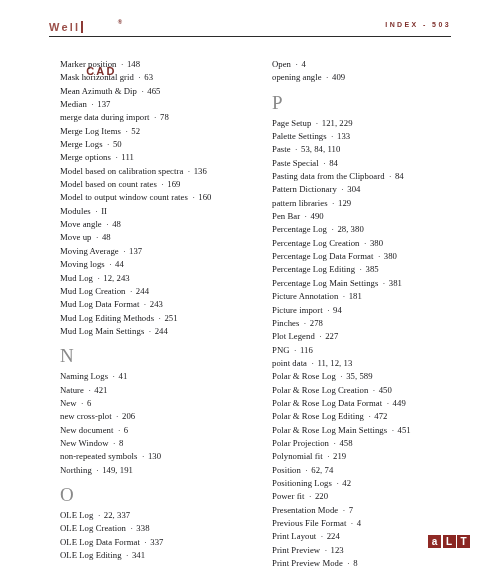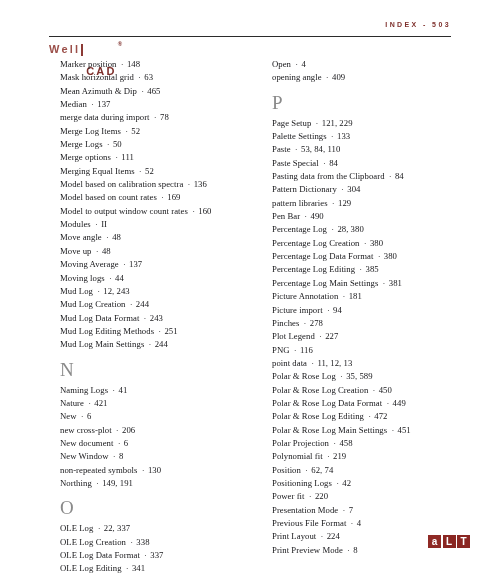--- a/index.html
+++ b/index.html
@@ -29,21 +29,21 @@
     left: 49px;
     top: 20px;
     width: 402px;
     height: 22px;
   }
   .brand {
     position: absolute;
     left: 0;
     top: 0;
     display: flex;
-    align-items: center;
+    align-items: flex-start;
     font-family: "Liberation Sans", "DejaVu Sans", sans-serif;
     font-weight: bold;
     font-size: 11px;
     letter-spacing: 2.2px;
     color: #8c3a35;
     line-height: 14px;
   }
   .brand .brand-well {
     color: #9b4f49;
   }
@@ -170,21 +170,20 @@
   <div class="columns">
     <div class="col col-left">
         <div class="entry"><span>Marker position</span><span class="dot"> · </span><span>148</span></div>
         <div class="entry"><span>Mask horizontal grid</span><span class="dot"> · </span><span>63</span></div>
         <div class="entry"><span>Mean Azimuth &amp; Dip</span><span class="dot"> · </span><span>465</span></div>
         <div class="entry"><span>Median</span><span class="dot"> · </span><span>137</span></div>
         <div class="entry"><span>merge data during import</span><span class="dot"> · </span><span>78</span></div>
         <div class="entry"><span>Merge Log Items</span><span class="dot"> · </span><span>52</span></div>
         <div class="entry"><span>Merge Logs</span><span class="dot"> · </span><span>50</span></div>
         <div class="entry"><span>Merge options</span><span class="dot"> · </span><span>111</span></div>
-        <div class="entry"><span>Merging Equal Items</span><span class="dot"> · </span><span>52</span></div>
         <div class="entry"><span>Model based on calibration spectra</span><span class="dot"> · </span><span>136</span></div>
         <div class="entry"><span>Model based on count rates</span><span class="dot"> · </span><span>169</span></div>
         <div class="entry"><span>Model to output window count rates</span><span class="dot"> · </span><span>160</span></div>
         <div class="entry"><span>Modules</span><span class="dot"> · </span><span>II</span></div>
         <div class="entry"><span>Move angle</span><span class="dot"> · </span><span>48</span></div>
         <div class="entry"><span>Move up</span><span class="dot"> · </span><span>48</span></div>
         <div class="entry"><span>Moving Average</span><span class="dot"> · </span><span>137</span></div>
         <div class="entry"><span>Moving logs</span><span class="dot"> · </span><span>44</span></div>
         <div class="entry"><span>Mud Log</span><span class="dot"> · </span><span>12, 243</span></div>
         <div class="entry"><span>Mud Log Creation</span><span class="dot"> · </span><span>244</span></div>
@@ -235,20 +234,21 @@
         <div class="entry"><span>Polar &amp; Rose Log Editing</span><span class="dot"> · </span><span>472</span></div>
         <div class="entry"><span>Polar &amp; Rose Log Main Settings</span><span class="dot"> · </span><span>451</span></div>
         <div class="entry"><span>Polar Projection</span><span class="dot"> · </span><span>458</span></div>
         <div class="entry"><span>Polynomial fit</span><span class="dot"> · </span><span>219</span></div>
         <div class="entry"><span>Position</span><span class="dot"> · </span><span>62, 74</span></div>
         <div class="entry"><span>Positioning Logs</span><span class="dot"> · </span><span>42</span></div>
         <div class="entry"><span>Power fit</span><span class="dot"> · </span><span>220</span></div>
         <div class="entry"><span>Presentation Mode</span><span class="dot"> · </span><span>7</span></div>
         <div class="entry"><span>Previous File Format</span><span class="dot"> · </span><span>4</span></div>
         <div class="entry"><span>Print Layout</span><span class="dot"> · </span><span>224</span></div>
+        <div class="entry"><span>Print Preview</span><span class="dot"> · </span><span>123</span></div>
         <div class="entry"><span>Print Preview Mode</span><span class="dot"> · </span><span>8</span></div>
       </div>
   </div>
 
   <div class="footer-logo">
     <span class="blk blk-a">a</span>
     <span class="blk blk-l">L</span>
     <span class="blk blk-t">T</span>
   </div>
 

